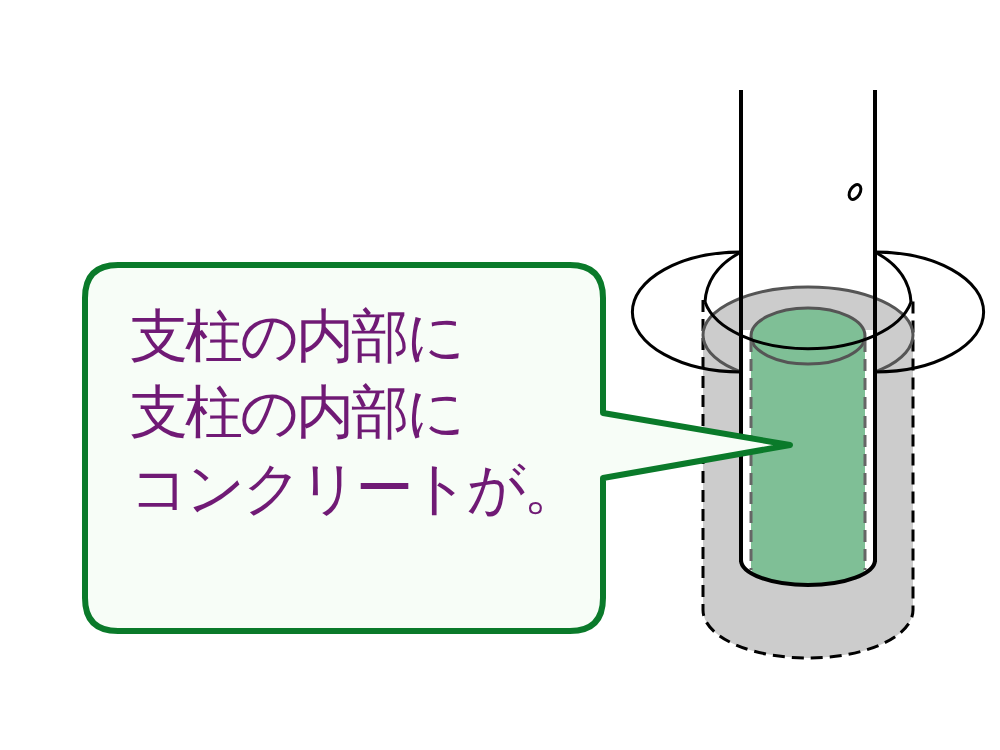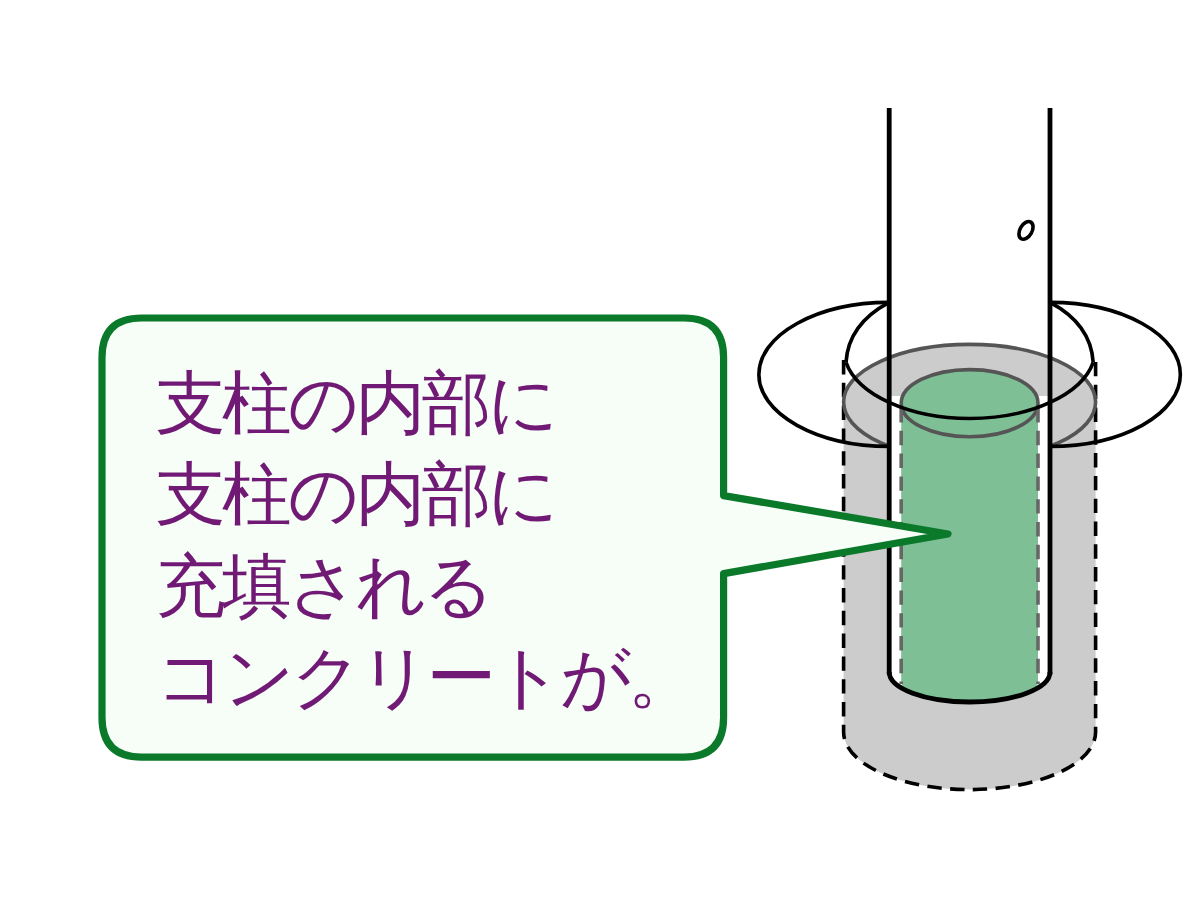--- a/index.html
+++ b/index.html
@@ -61,15 +61,14 @@
   </g>
 
   <g>
     <path d="M118,265 L570,265 Q603,265 603,298 L603,413 L790,445 L603,478 L603,598 Q603,631 570,631 L118,631 Q85,631 85,598 L85,298 Q85,265 118,265 Z" fill="#f7fdf7" stroke="#0a7a2a" stroke-width="6" stroke-linejoin="round"></path>
   </g>
 </svg>
 
 <div class="callout-text">
   <span>支柱の内部に</span>
   <span>支柱の内部に</span>
-  <span>充填される</span>
   <span>コンクリートが。</span>
 </div>
 
 </body></html>

